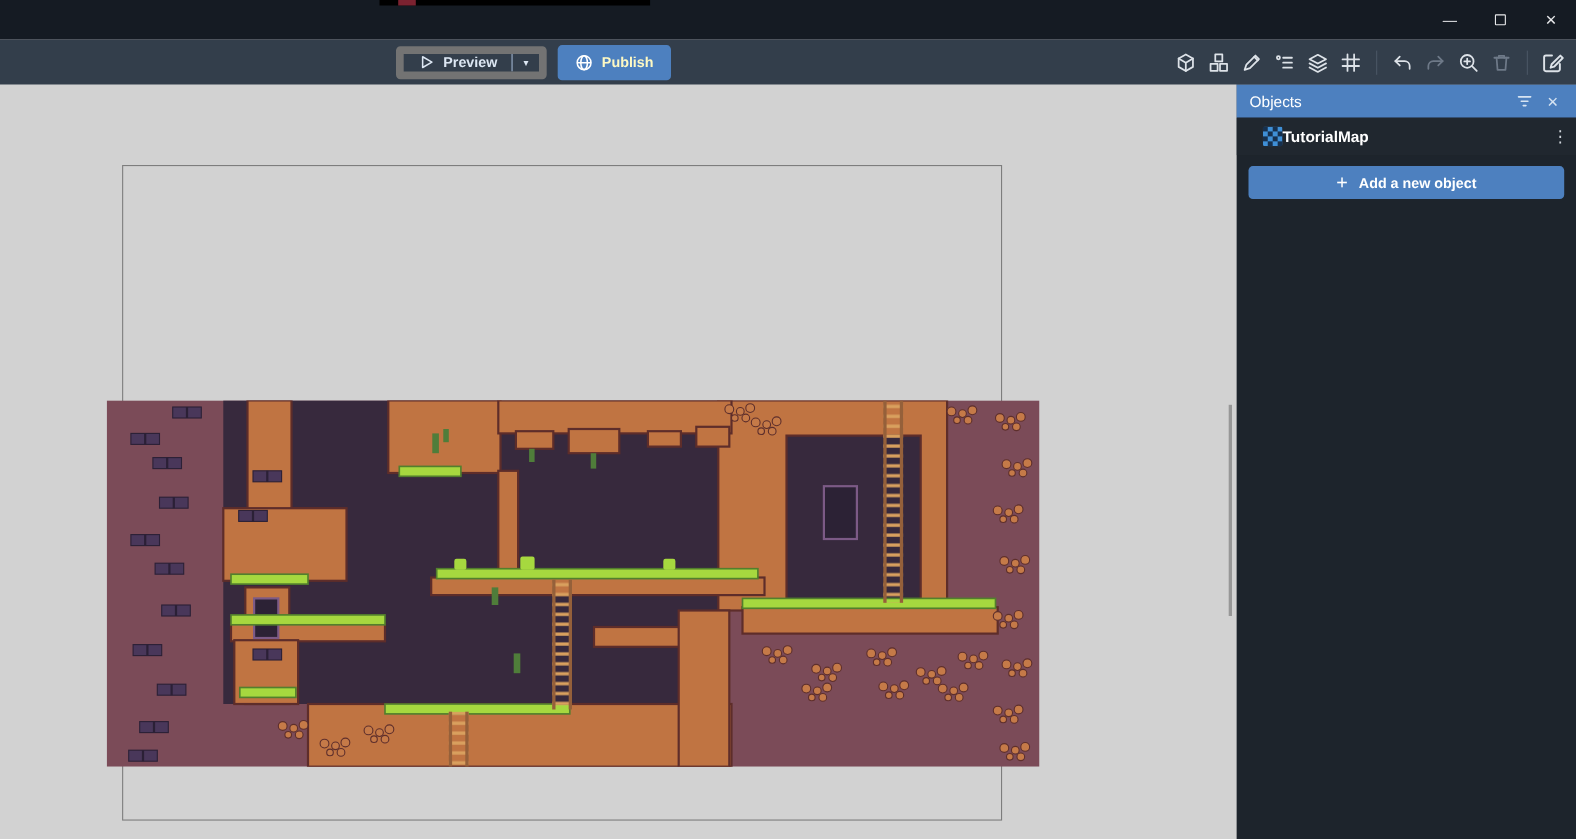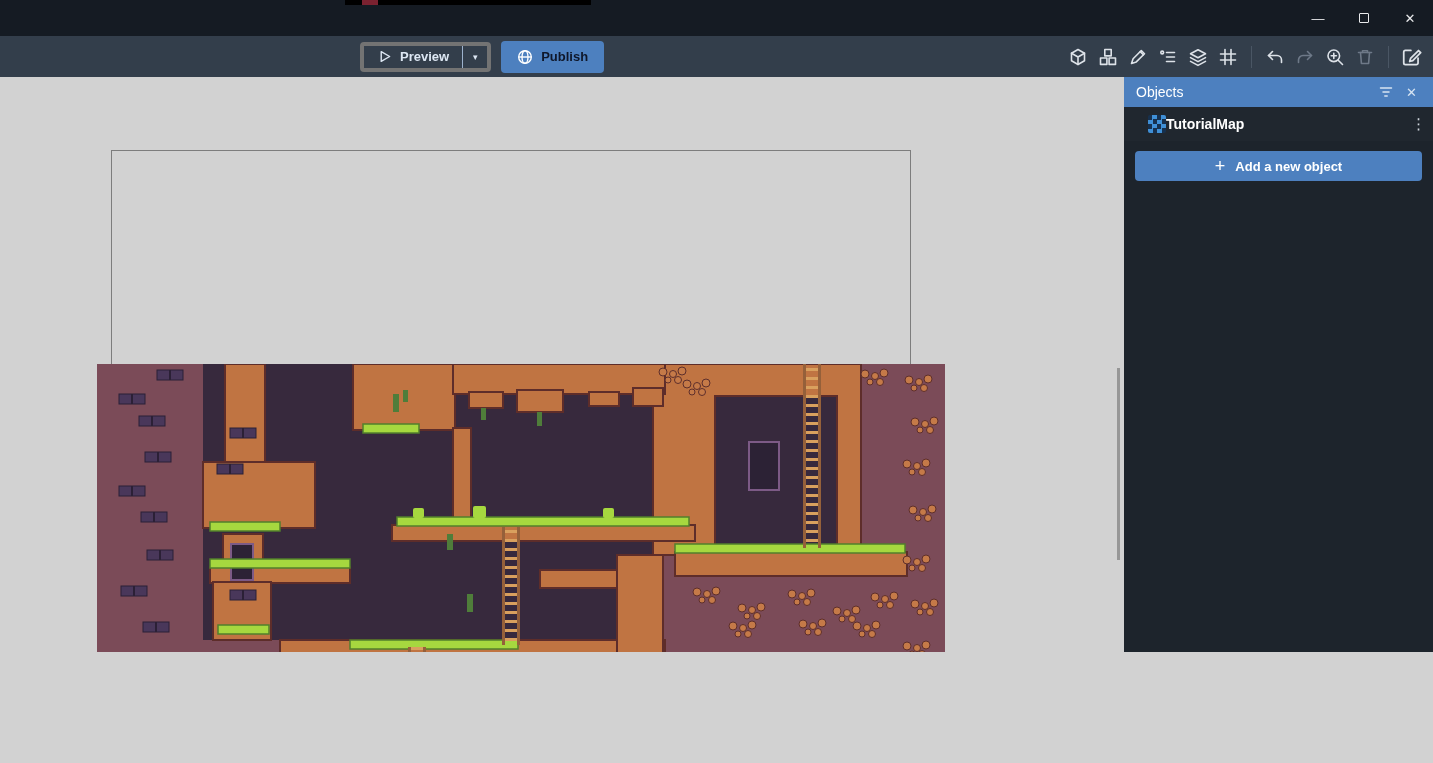--- a/index.html
+++ b/index.html
@@ -19,45 +19,45 @@
   .win-btn {
     width:46px; height:36px; display:flex; align-items:center; justify-content:center;
     background:transparent; border:none; color:#e9eaec; font-size:13px; cursor:pointer;
     font-family:inherit; padding:0;
   }
   .max-box { width:10px; height:10px; border:1.5px solid #e9eaec; border-radius:1px; display:block; }
 
   
   .toolbar { position:relative; height:41px; background:#333e4b; }
   .toolbar-center { position:absolute; left:360px; top:0; height:41px; display:flex; align-items:center; gap:10px; }
-  .preview-split { display:flex; height:30px; border:4px solid #737373; border-radius:4px; overflow:hidden; }
+  .preview-split { display:flex; height:30px; border:7px solid #737373; border-radius:4px; overflow:hidden; }
   .preview-main {
     display:flex; align-items:center; gap:8px; padding:0 13px; background:transparent; border:none;
     color:#dde7f3; font-weight:bold; font-size:13px; cursor:pointer; font-family:inherit;
   }
   .preview-caret {
     width:25px; background:transparent; border:none; border-left:1px solid #9db2cd;
     color:#dde7f3; font-size:9px; cursor:pointer; padding:0;
   }
   .publish-btn {
     display:flex; align-items:center; gap:8px; height:32px; padding:0 16px;
-    background:#4d80bf; border:none; border-radius:4px; color:#0f172a; font-weight:bold;
+    background:#4d80bf; border:none; border-radius:4px; color:#fef9c3; font-weight:bold;
     font-size:13px; cursor:pointer; font-family:inherit;
   }
   .toolbar-right { position:absolute; right:8px; top:0; height:41px; display:flex; align-items:center; gap:4px; }
   .tb-icon {
     width:26px; height:26px; display:flex; align-items:center; justify-content:center;
     background:transparent; border:none; cursor:pointer; padding:0;
   }
   .tb-sep { width:1px; height:22px; background:#4a5664; margin:0 6px; }
   .icon-stroke { stroke:#dde2e8; stroke-width:1.6; fill:none; stroke-linecap:round; stroke-linejoin:round; }
   .dim .icon-stroke { stroke:#6e7988; }
 
   
-  .main { position:relative; height:575px; display:flex; }
+  .main { position:relative; height:686px; display:flex; }
   .canvas { position:relative; flex:1; background:#d2d2d2; overflow:hidden; }
   .camera-frame { position:absolute; left:111px; top:73px; width:800px; height:596px; border:1px solid #7d7d7d; }
   .tilemap { position:absolute; left:97px; top:287px; width:848px; height:333px; }
   .canvas-scrollbar { position:absolute; right:4px; top:291px; width:3px; height:192px; background:#979797; }
 
   
   .objects-panel { width:309px; background:#1d242c; display:flex; flex-direction:column; }
   .panel-header {
     height:30px; background:#4d80bf; display:flex; align-items:center;
     padding:0 10px; color:#fff; font-size:14px;

